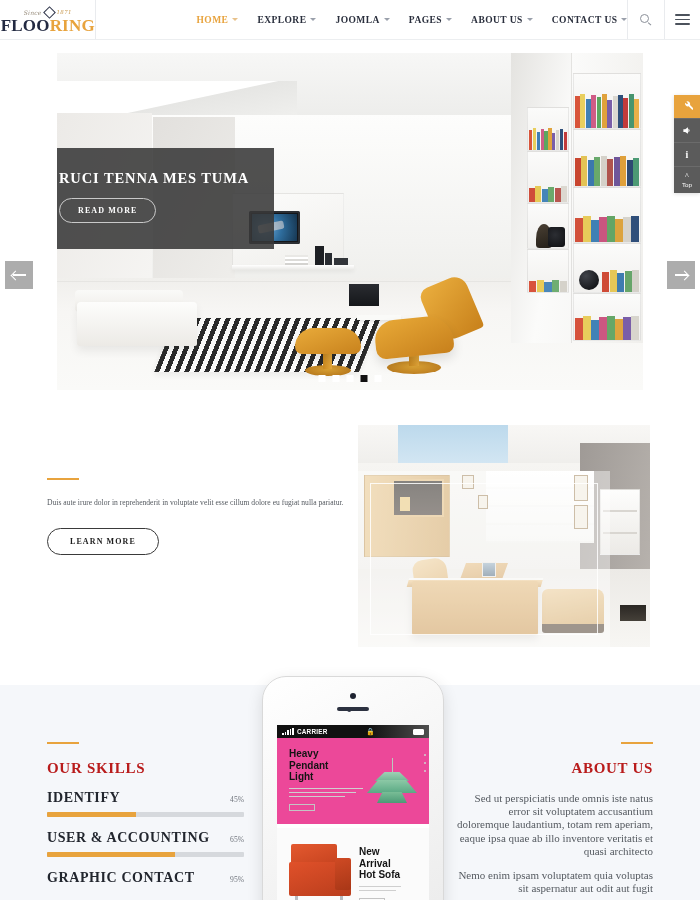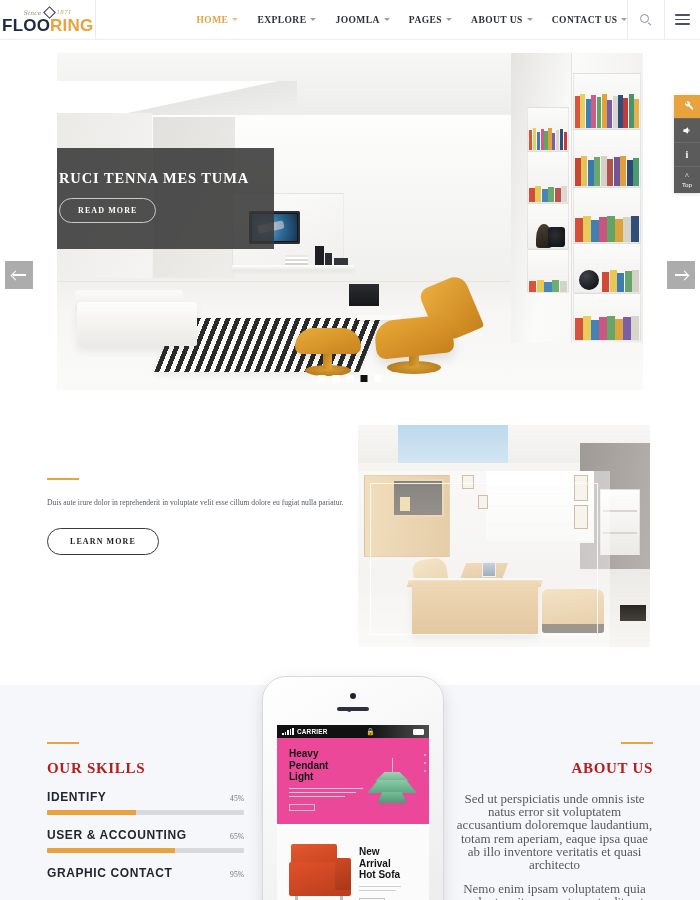--- a/index.html
+++ b/index.html
@@ -51,21 +51,21 @@
     transform: rotate(45deg);
   }
   .logo-year {
     font-family: "DejaVu Serif", serif;
     font-style: italic;
     font-size: 5.5px;
     color: #c99b53;
     letter-spacing: .3px;
   }
   .logo-word {
-    font-family: Liberation Sans, sans-serif;
+    font-family: Liberation Serif, serif;
     font-size: 17px;
     font-weight: bold;
     letter-spacing: .2px;
     line-height: 18px;
     margin-top: -1px;
   }
   .logo-word .a { color: #232a42; }
   .logo-word .b { color: #e8a33d; }
 
   .nav {
@@ -555,28 +555,28 @@
   .about  { position: absolute; right: 47px; top: 57px; width: 197px; text-align: right; }
   .accent-bar-r { width: 32px; height: 2px; background: #e8a33d; margin: 0 0 16px auto; }
   .sec-title-sm {
     font-family: "Liberation Serif", serif;
     font-size: 15px; font-weight: bold;
     letter-spacing: .7px; color: #b91c1c;
   }
   .skill { margin-top: 13px; }
   .skill-head { display: flex; justify-content: space-between; align-items: baseline; margin-bottom: 6px; }
   .skill-name {
-    font-family: Liberation Sans, sans-serif;
-    font-size: 12px; font-weight: bold; letter-spacing: .6px; color: #22262e;
+    font-family: Liberation Serif, serif;
+    font-size: 14px; font-weight: bold; letter-spacing: .6px; color: #22262e;
   }
   .skill-pct { font-family: "Liberation Serif", serif; font-size: 7.6px; color: #70757d; }
   .track { height: 5px; background: #d6d9dd; border-radius: 1px; overflow: hidden; }
   .fill { height: 100%; background: #e8a33d; }
 
-  .about .body-copy { font-size: 13px; line-height: 13.2px; text-align: center; }
+  .about .body-copy { font-size: 11px; line-height: 13.2px; }
 
   
   .phone {
     position: absolute; left: 262px; top: 676px;
     width: 182px; height: 240px;
     background: linear-gradient(150deg,#ffffff,#ececec);
     border: 1px solid #d9d9d9;
     border-radius: 24px 24px 4px 4px;
     box-shadow: 0 5px 16px rgba(0,0,0,.12);
     overflow: hidden;

